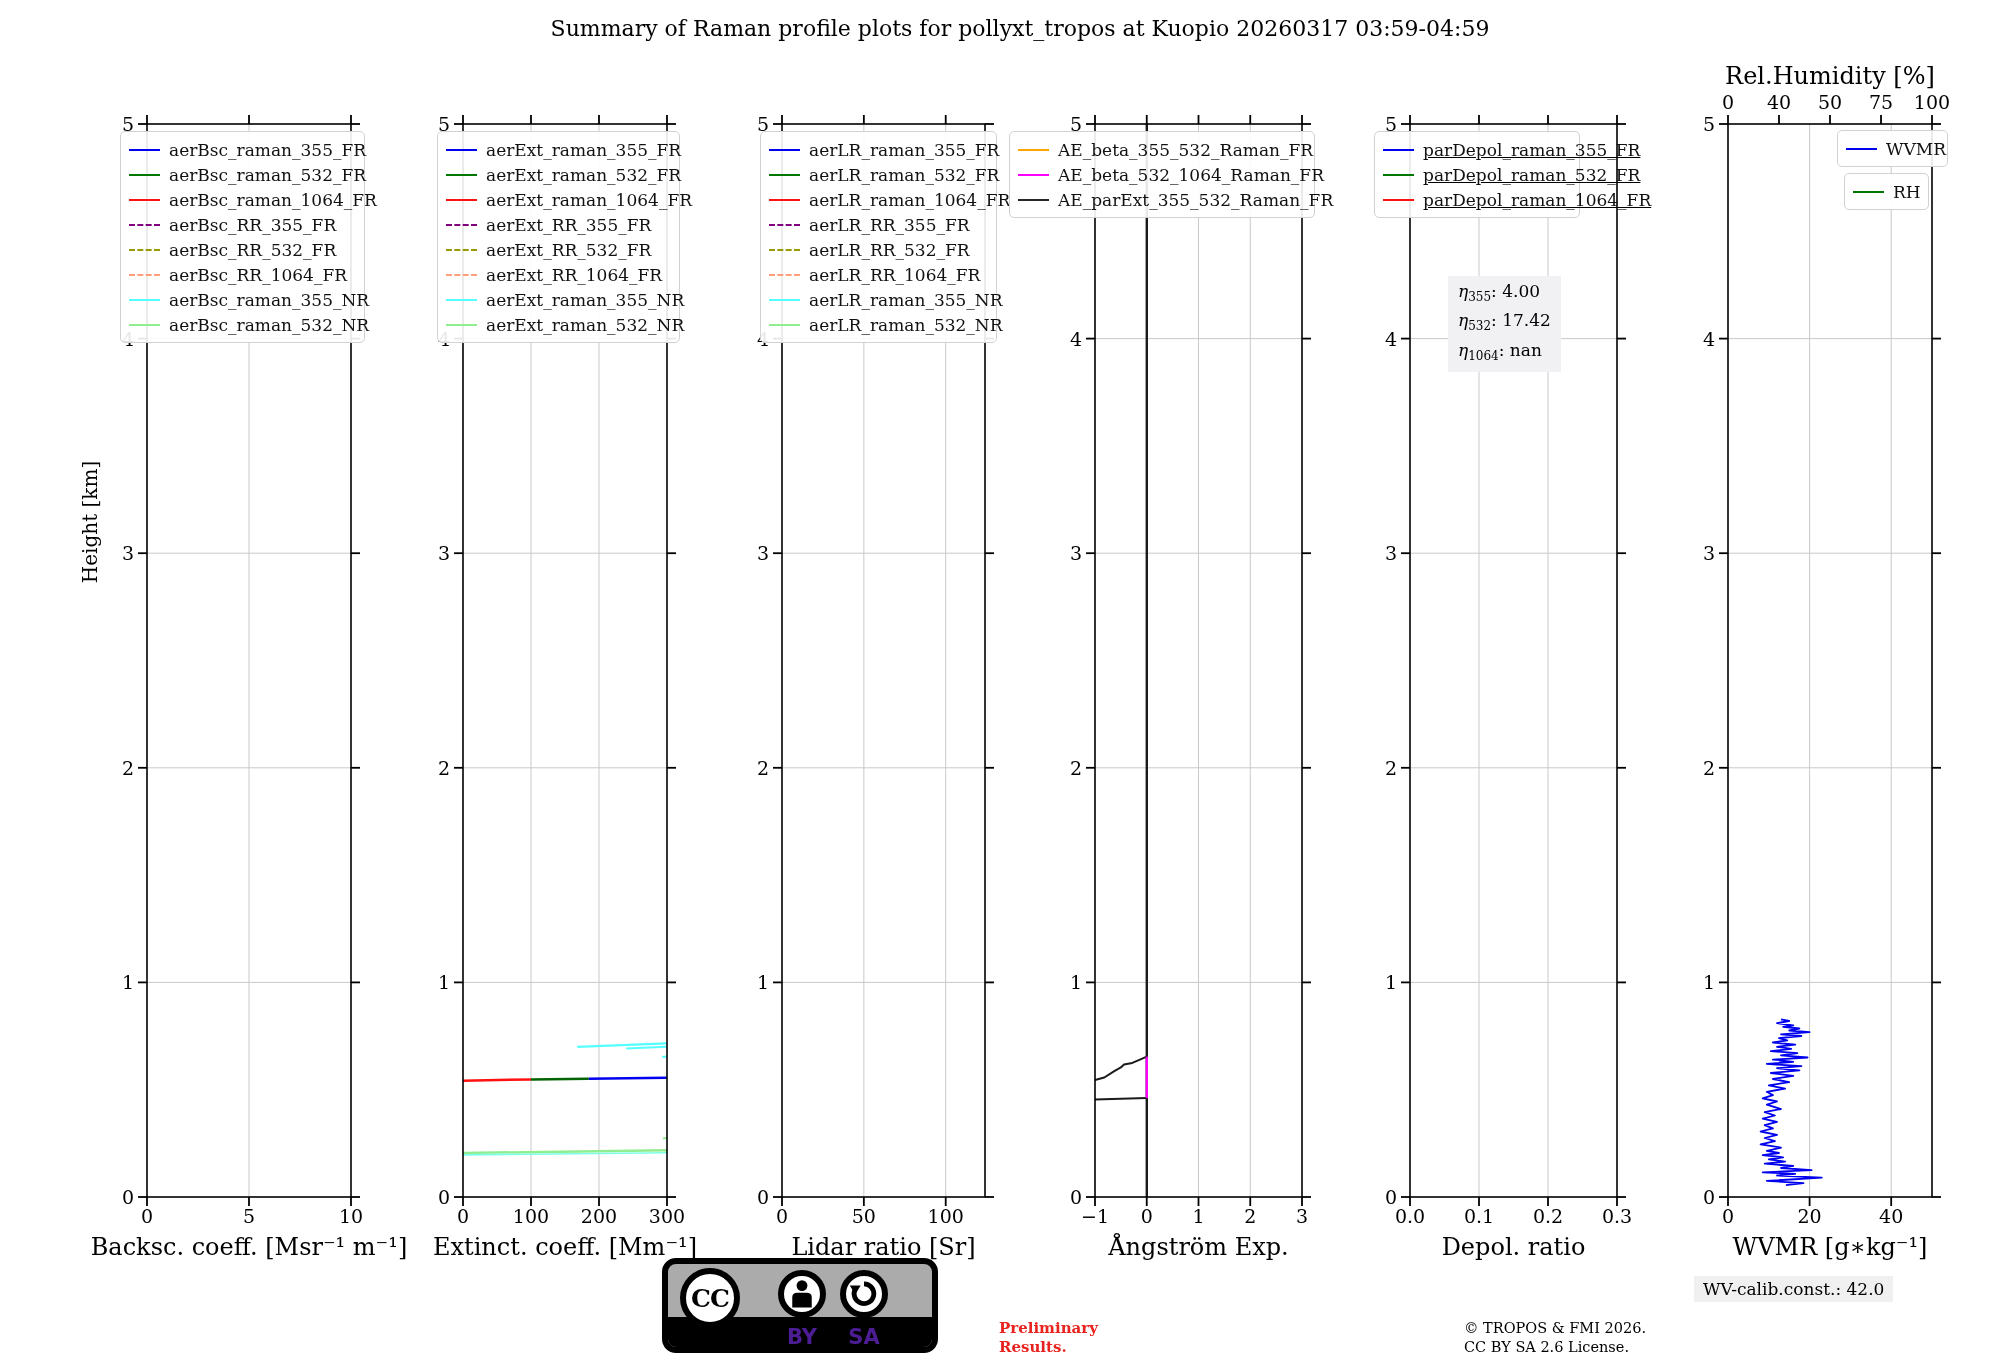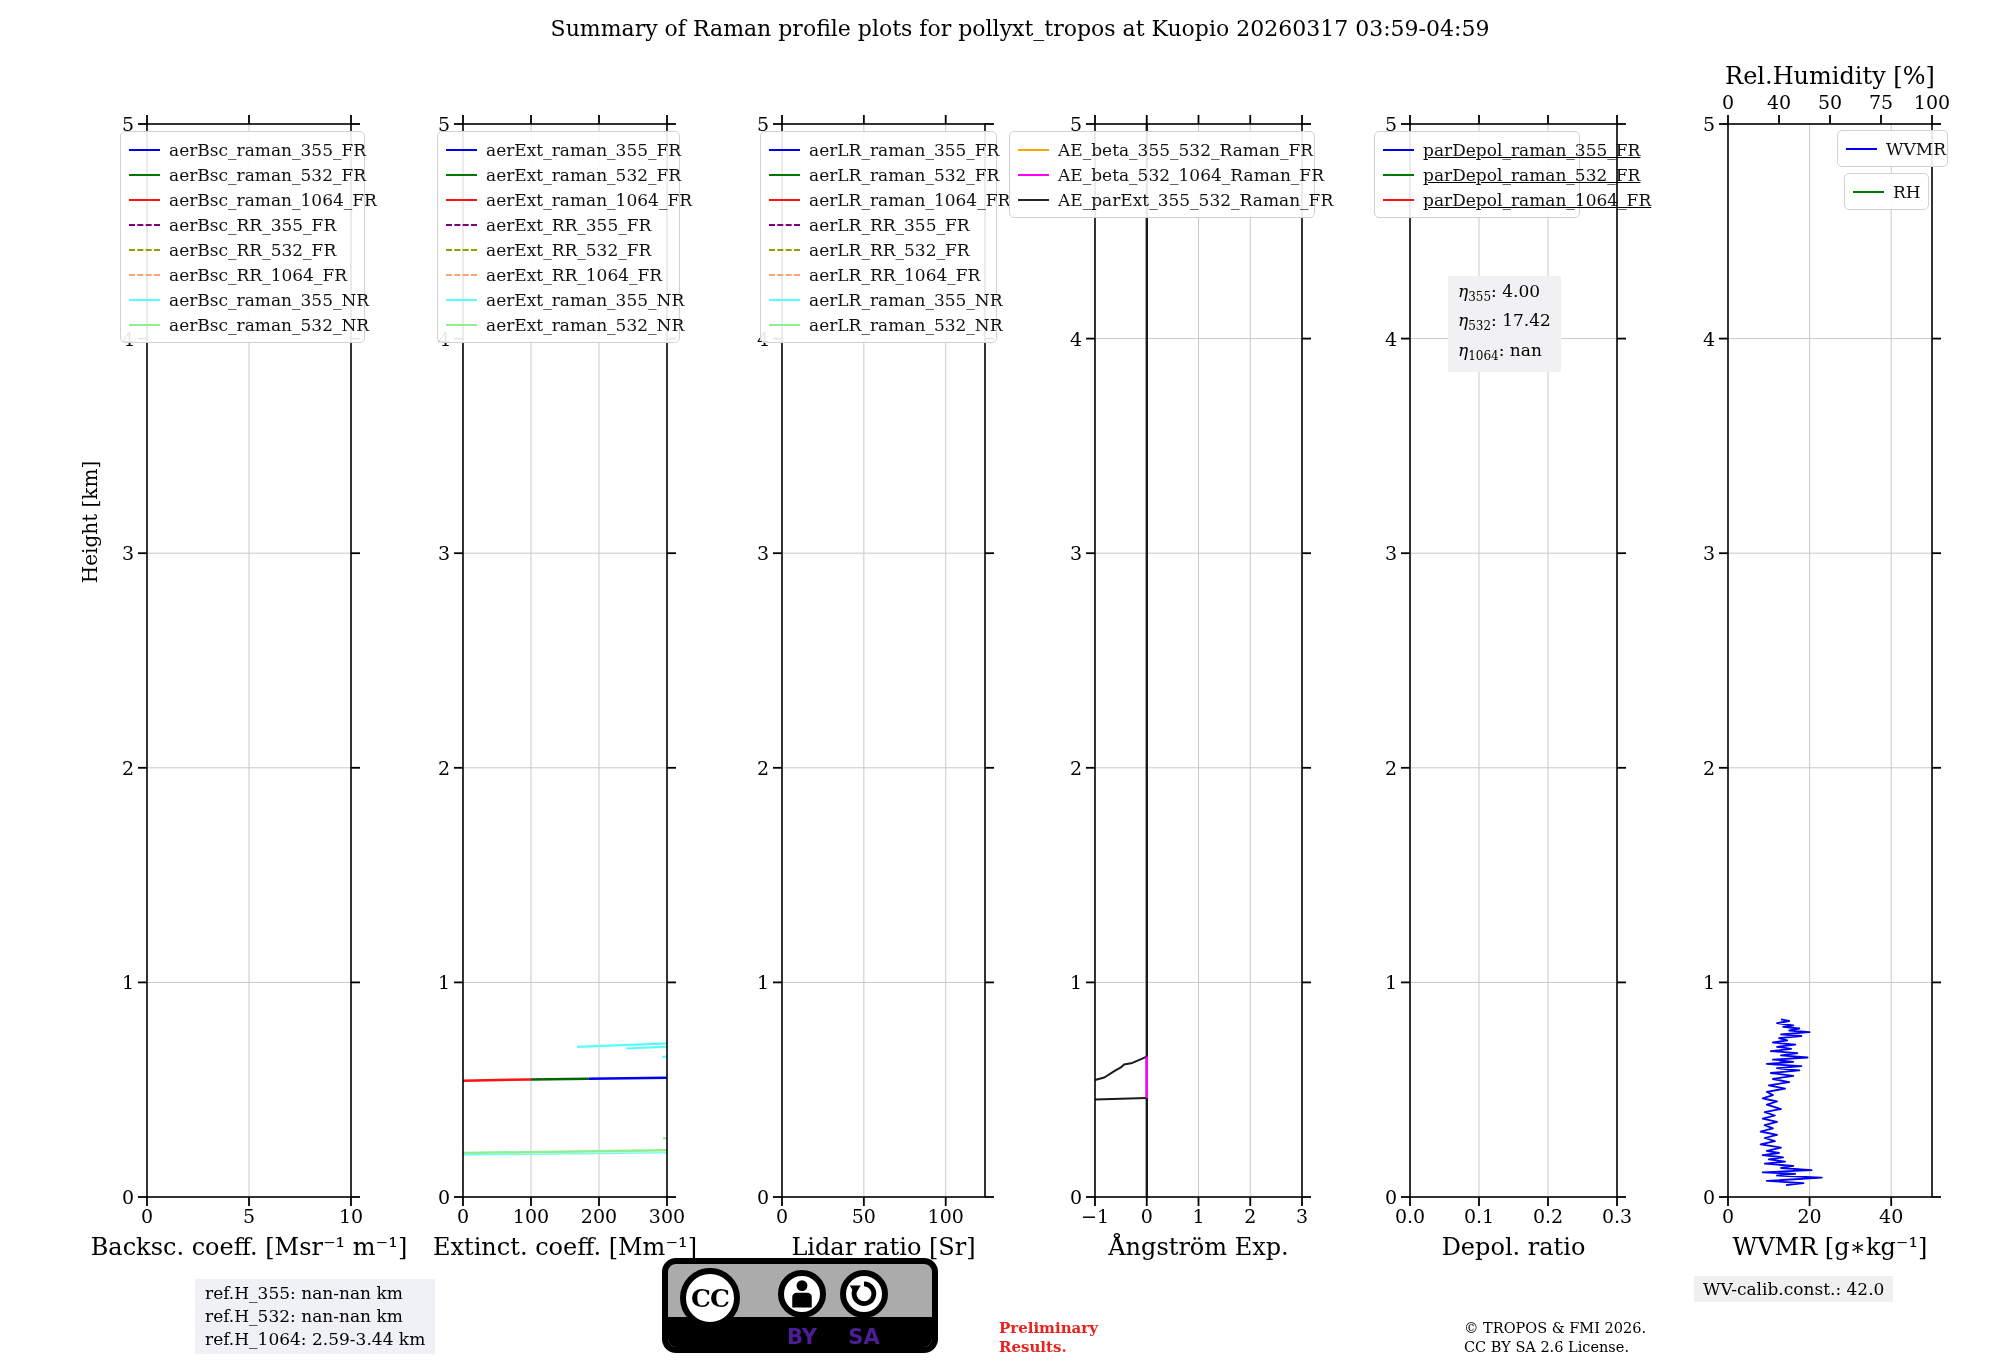--- a/index.html
+++ b/index.html
@@ -430,25 +430,20 @@
         </div>
       </div>
       <div class="legend" style="left: 1822px; top: 173px; width: 85px;">
         <div class="lg-entry">
           <span class="lg-line" style="border-top-color: rgb(0, 119, 0);"></span>
           <span class="lg-label">RH</span>
         </div>
       </div>
     </div>
 
-  <div class="refbox">
-    <div>ref.H_355: nan-nan km</div>
-    <div>ref.H_532: nan-nan km</div>
-    <div>ref.H_1064: 2.59-3.44 km</div>
-  </div>
 
   <div class="cc-badge">
     <div class="cc-bar"></div>
     <div class="cc-circle cc-main">
       <span>CC</span>
     </div>
     <div class="cc-circle cc-by">
       <svg width="30" height="30" viewBox="-10 -10 20 20">
         <circle cx="0" cy="-5.6" r="3.6" fill="#000"></circle>
         <path d="M -6.5,9 L -6.5,2.2 Q -6.5,-0.8 -3.2,-0.8 L 3.2,-0.8 Q 6.5,-0.8 6.5,2.2 L 6.5,9 Z" fill="#000"></path>

